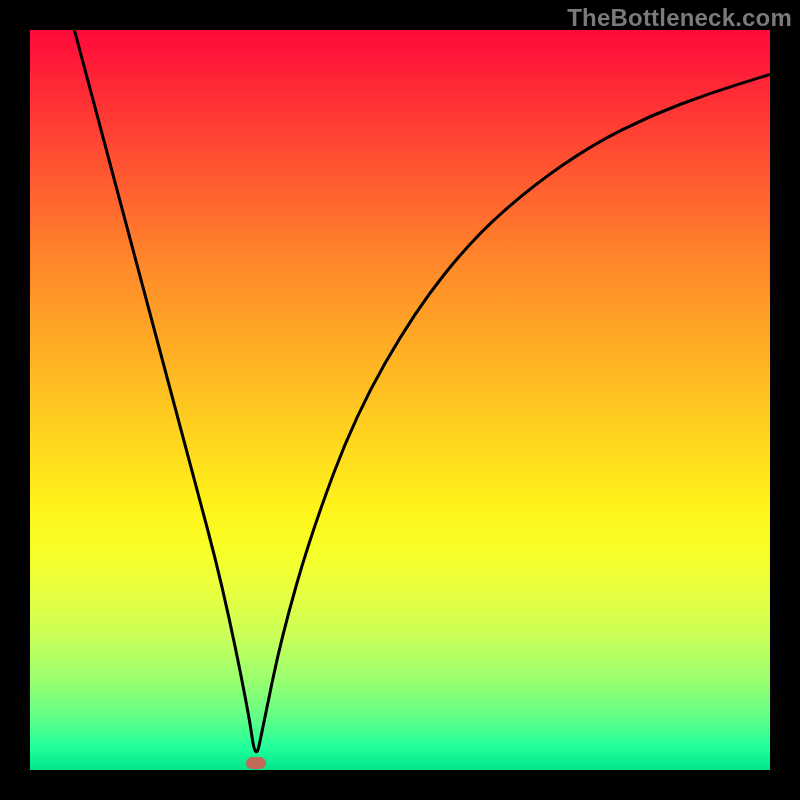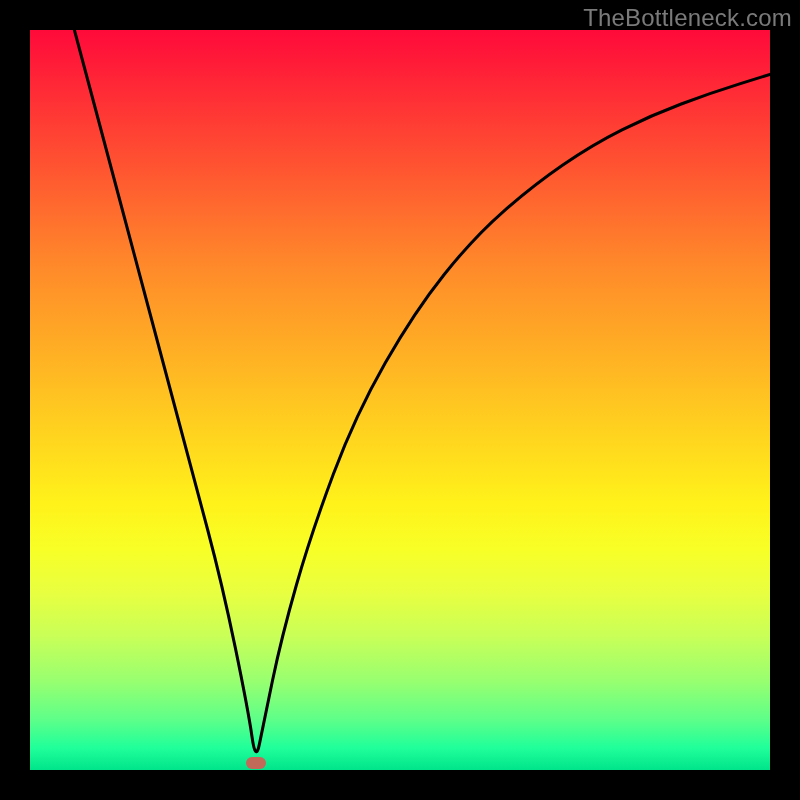--- a/index.html
+++ b/index.html
@@ -22,21 +22,21 @@
       #e8ff40 76%,
       #c8ff58 82%,
       #98ff70 88%,
       #60ff88 93%,
       #20ff9a 97%,
       #00e48a 100%
     );
   }
   .watermark {
     position: absolute; top: 4px; right: 8px;
-    color: #7a7a7a; font-size: 24px; font-weight: 400;
+    color: #7a7a7a; font-size: 24px; font-weight: 700;
     letter-spacing: 0.2px;
     user-select: none;
   }
   svg.curve { position: absolute; inset: 0; width: 100%; height: 100%; }
   .marker {
     position: absolute;
     width: 20px; height: 12px;
     background: #c16a5a;
     border-radius: 6px;
     transform: translate(-50%, -50%);

